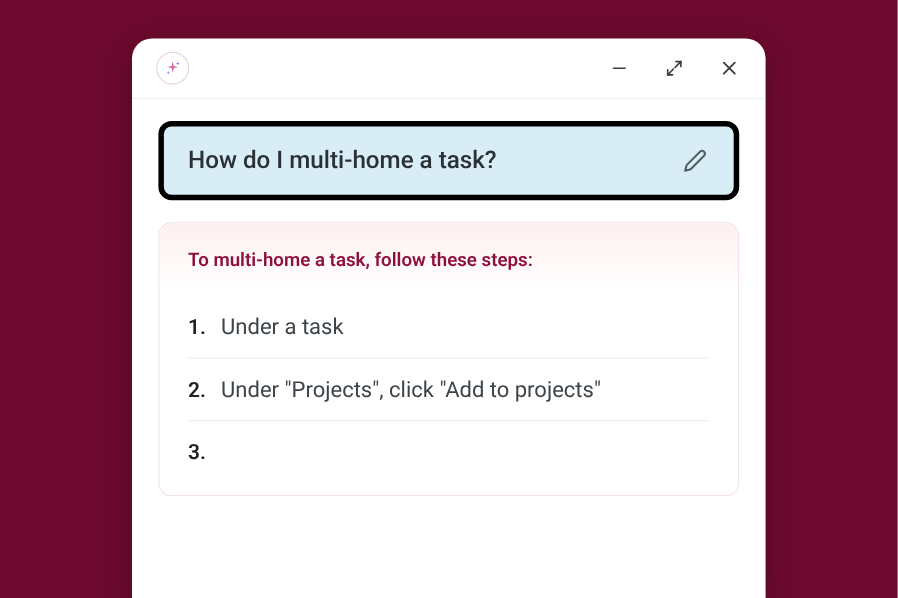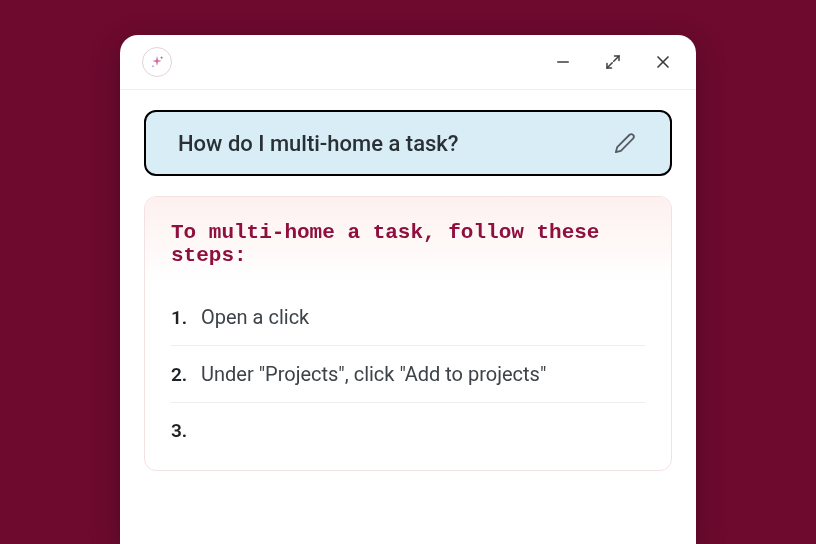--- a/index.html
+++ b/index.html
@@ -53,23 +53,23 @@
       align-items: center;
       justify-content: center;
       cursor: pointer;
       color: #3b3f43;
     }
     .content {
       padding: 20px 24px;
     }
     .question-card {
       background: #d9edf6;
-      border: 2px solid #000000;
+      border: 5px solid #000000;
       border-radius: 12px;
-      padding: 18px 32px;
+      padding: 18px 22px;
       display: flex;
       align-items: center;
       justify-content: space-between;
     }
     .question-text {
       color: #2a3136;
       font-size: 22px;
       font-weight: 500;
     }
     .edit-btn {
@@ -86,23 +86,22 @@
       border: 1px solid #f2e3e2;
       border-radius: 12px;
       overflow: hidden;
     }
     .answer-header {
       padding: 24px 26px 18px;
       background: linear-gradient(to bottom, #fdf1ef, #ffffff);
     }
     .answer-title {
       color: #8f0f3e;
-      font-size: 21px;
+      font-size: 17px;
       font-weight: 600;
-      font-family: Liberation Mono, monospace;
     }
     .answer-steps {
       padding: 4px 26px 12px;
     }
     .step {
       display: flex;
       align-items: baseline;
       gap: 12px;
       padding: 16px 0;
       border-bottom: 1px solid #eceded;
@@ -164,21 +163,21 @@
       </div>
     </div>
 
     <div class="answer-card">
       <div class="answer-header">
         <div class="answer-title">To multi-home a task, follow these steps:</div>
       </div>
       <div class="answer-steps">
         <div class="step">
           <span class="step-num">1.</span>
-          <span class="step-text">Open a click</span>
+          <span class="step-text">Under a task</span>
         </div>
         <div class="step">
           <span class="step-num">2.</span>
           <span class="step-text">Under "Projects", click "Add to projects"</span>
         </div>
         <div class="step">
           <span class="step-num">3.</span>
         </div>
       </div>
     </div>

